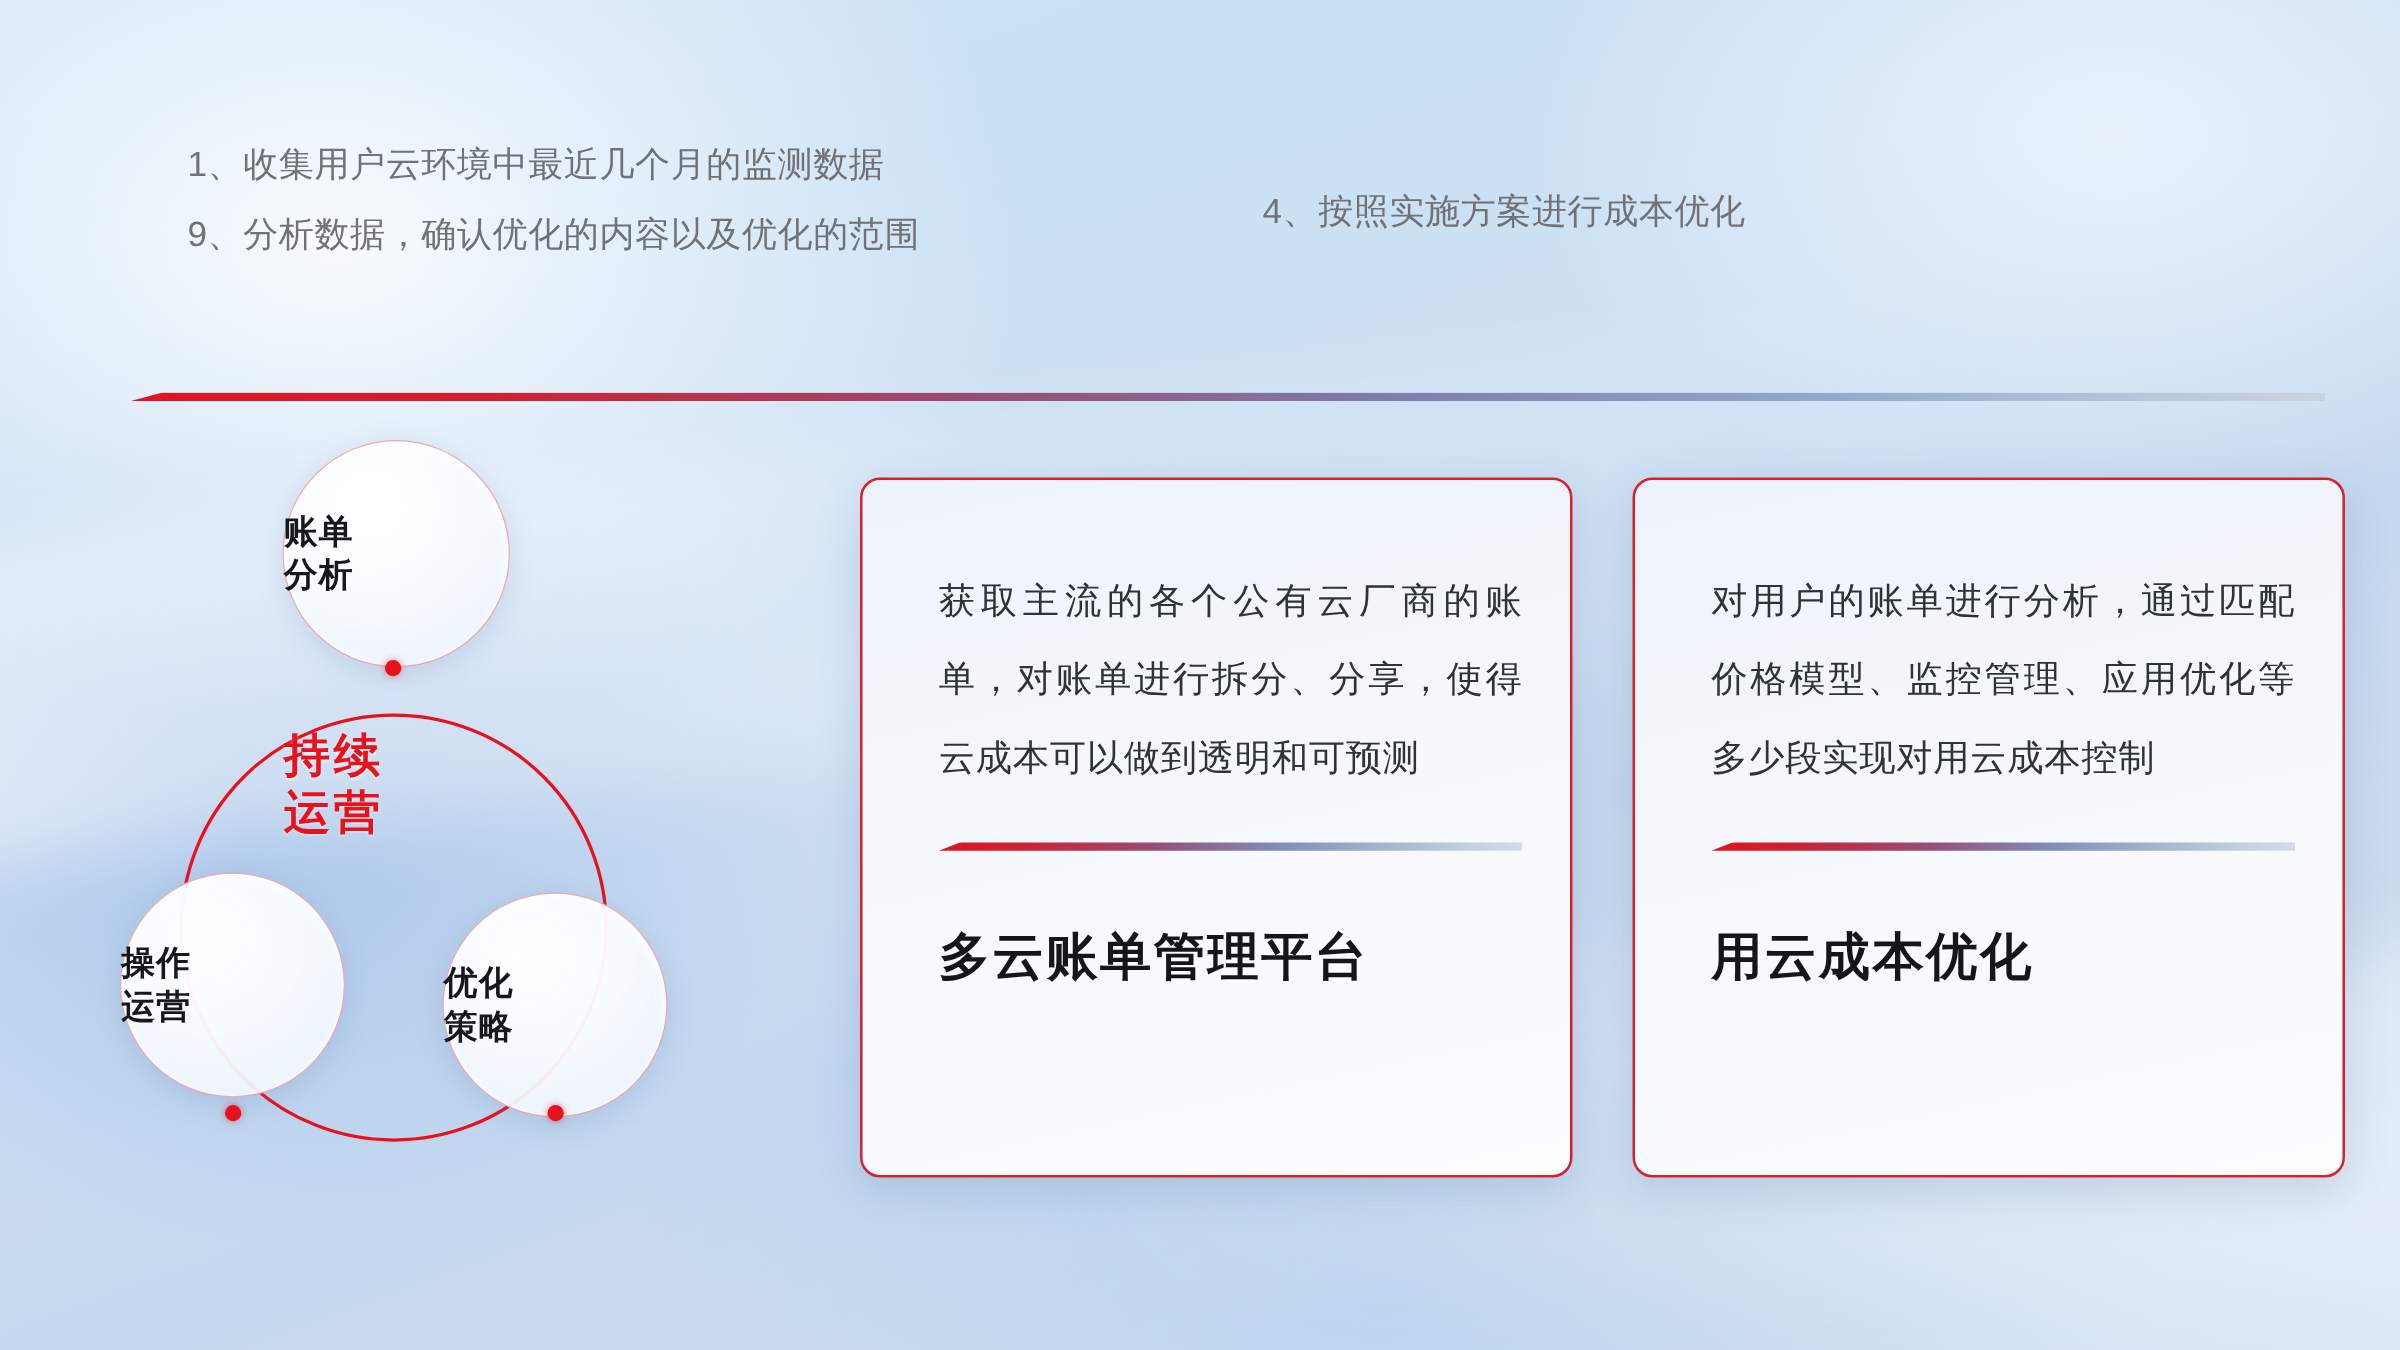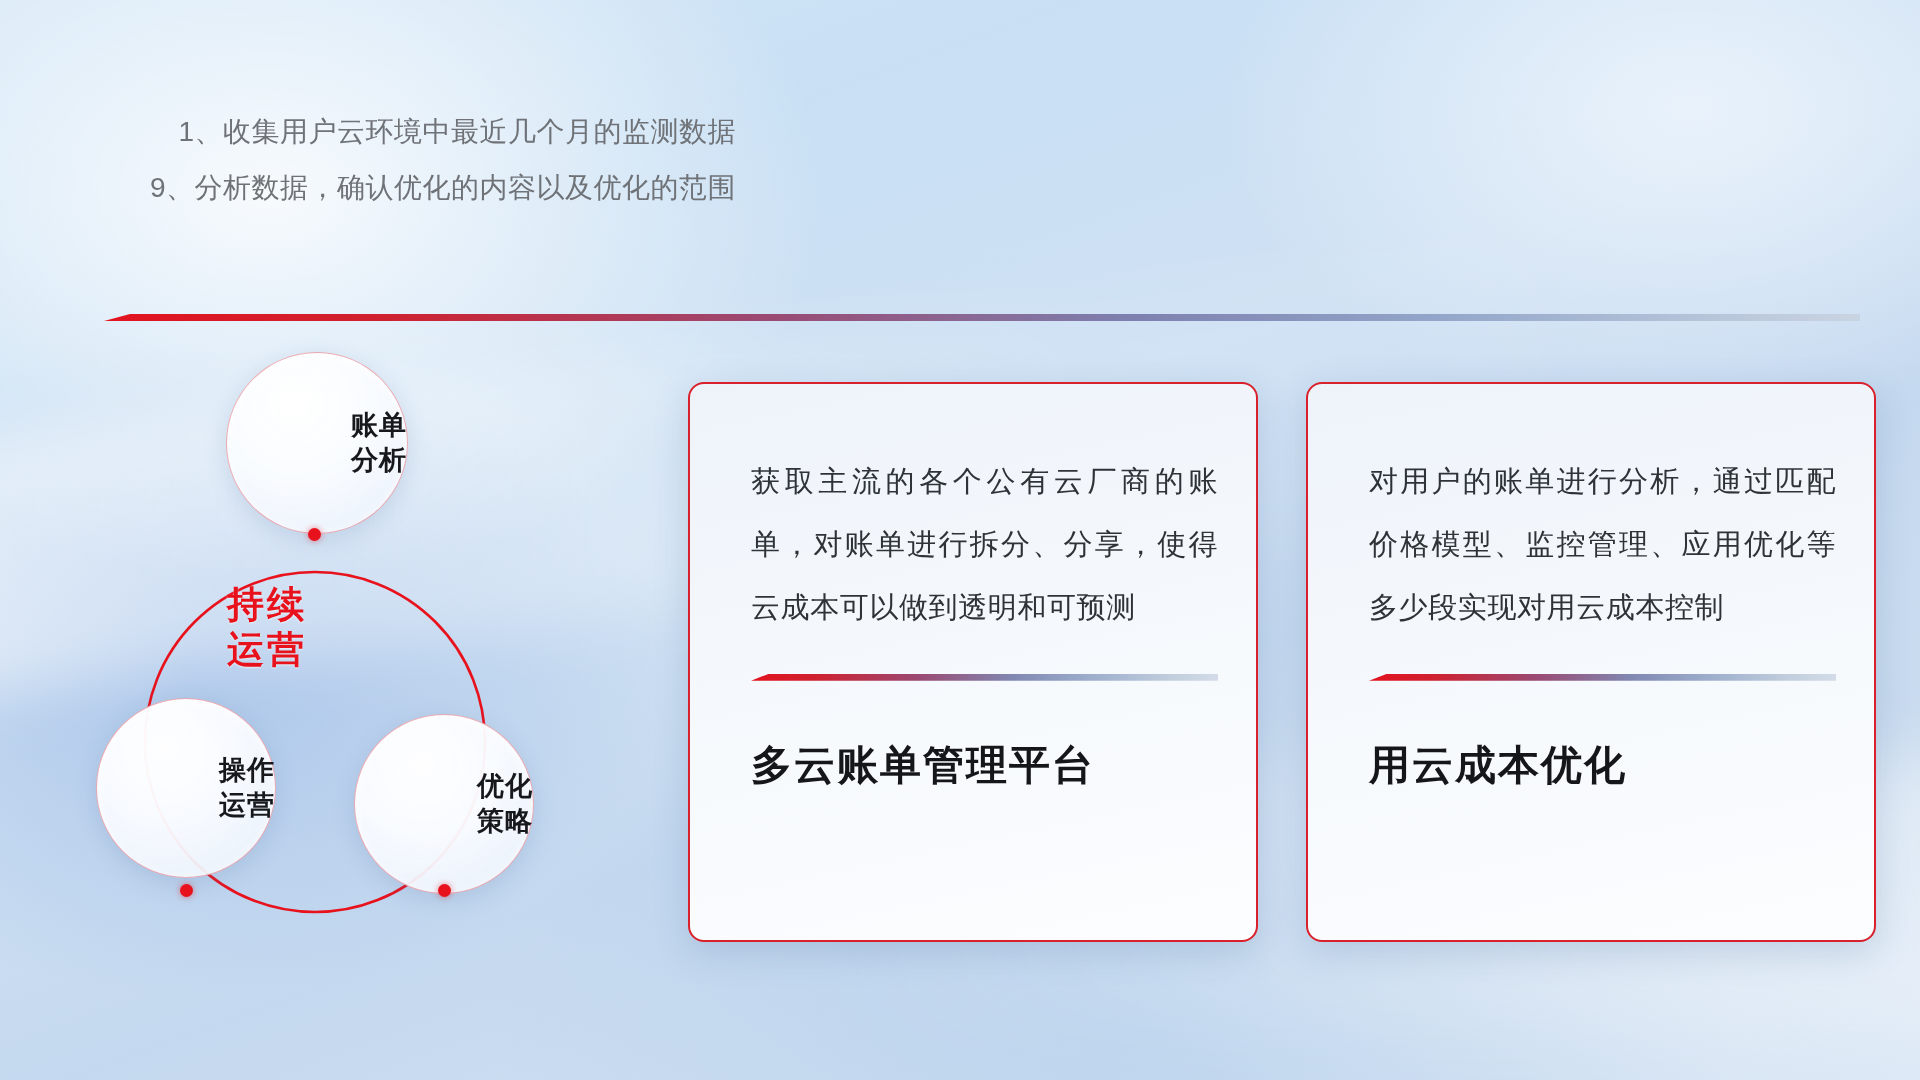--- a/index.html
+++ b/index.html
@@ -55,21 +55,21 @@
     position: absolute;
     z-index: 4;
     color: #6f7277;
     font-size: 28px;
     line-height: 1.0;
     letter-spacing: 0.5px;
     white-space: nowrap;
   }
   .steps-left  { left: 150px; top: 118px; }
   .steps-right { left: 1010px; top: 155px; }
-  .step-line { margin-bottom: 28px; text-align: right; }
+  .step-line { margin-bottom: 28px; }
   .step-line:last-child { margin-bottom: 0; }
 
   
   .main-rule {
     position: absolute;
     left: 104px;
     top: 314px;
     width: 1756px;
     height: 7px;
     z-index: 4;
@@ -94,21 +94,21 @@
 
   .bubble {
     position: absolute;
     border-radius: 50%;
     background:
       radial-gradient(circle at 38% 28%, rgba(255,255,255,0.98) 0%, rgba(250,252,255,0.96) 42%, rgba(232,240,250,0.92) 100%);
     border: 1px solid rgba(214,46,58,0.38);
     box-shadow: 0 6px 22px rgba(92,124,168,0.20), inset 0 2px 10px rgba(255,255,255,0.9);
     display: flex;
     align-items: center;
-    justify-content: flex-end;
+    justify-content: flex-start;
     text-align: center;
     color: #16181c;
     font-weight: 700;
     font-size: 27px;
     line-height: 1.28;
     letter-spacing: 1px;
   }
   .bubble-top    { left: 130px; top: 0px;   width: 180px; height: 180px; }
   .bubble-left   { left: 0px;   top: 346px; width: 178px; height: 178px; }
   .bubble-right  { left: 258px; top: 362px; width: 178px; height: 178px; }
@@ -189,20 +189,21 @@
 <body>
 
 <div id="slide">
 
   <div class="steps steps-left">
     <div class="step-line">1、收集用户云环境中最近几个月的监测数据</div>
     <div class="step-line">9、分析数据，确认优化的内容以及优化的范围</div>
   </div>
 
   <div class="steps steps-right">
+    <div class="step-line">4、按照实施方案进行成本优化</div>
   </div>
 
   <div class="main-rule">
     <div class="bar"></div>
   </div>
 
   <div class="venn">
 
     <svg width="560" height="590" viewBox="0 0 560 590">
       <circle cx="219" cy="390" r="170" fill="none" stroke="#e8121d" stroke-width="2.6"></circle>

